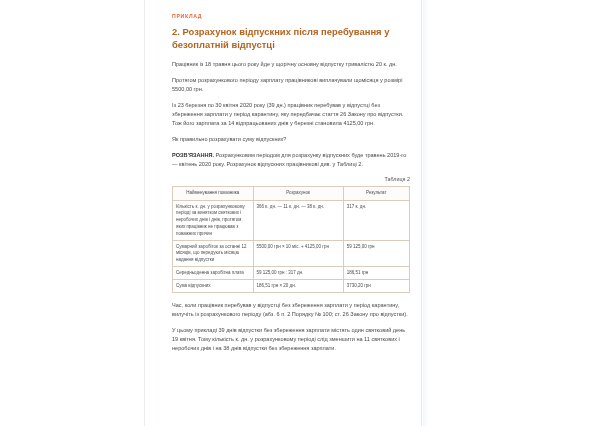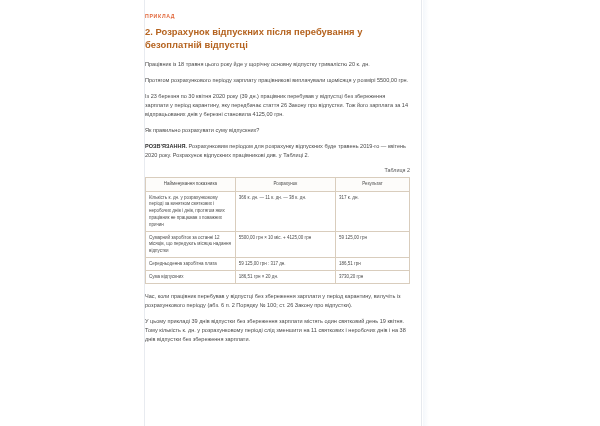--- a/index.html
+++ b/index.html
@@ -28,21 +28,21 @@
   .card {
     position: absolute;
     left: 144px;
     top: 0px;
     width: 278px;
     height: 426px;
     background: #ffffff;
     border-left: 1px solid #e8ebf0;
     border-right: 1px solid #e6e9ee;
     box-sizing: border-box;
-    padding: 14px 11px 10px 0;
+    padding: 14px 11px 10px 27px;
     overflow: hidden;
   }
 
   
   .gutter {
     position: absolute;
     left: 423px;
     top: 0;
     width: 6px;
     height: 426px;

